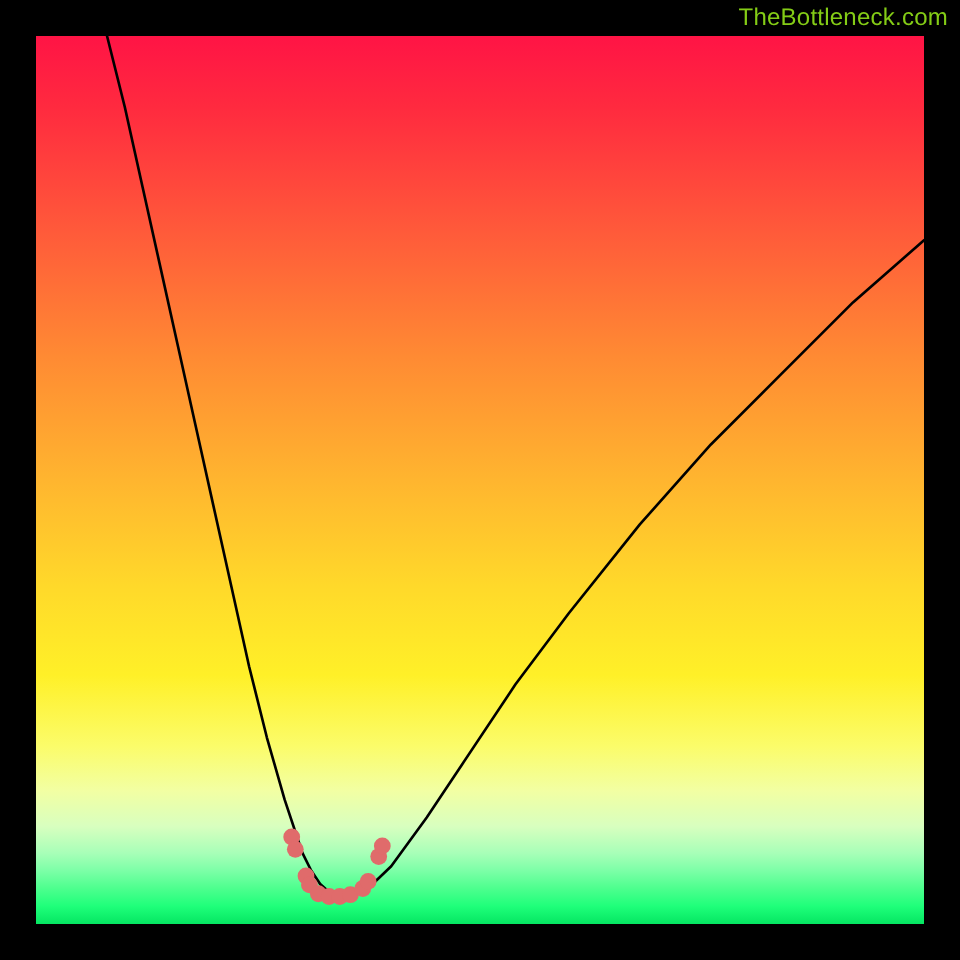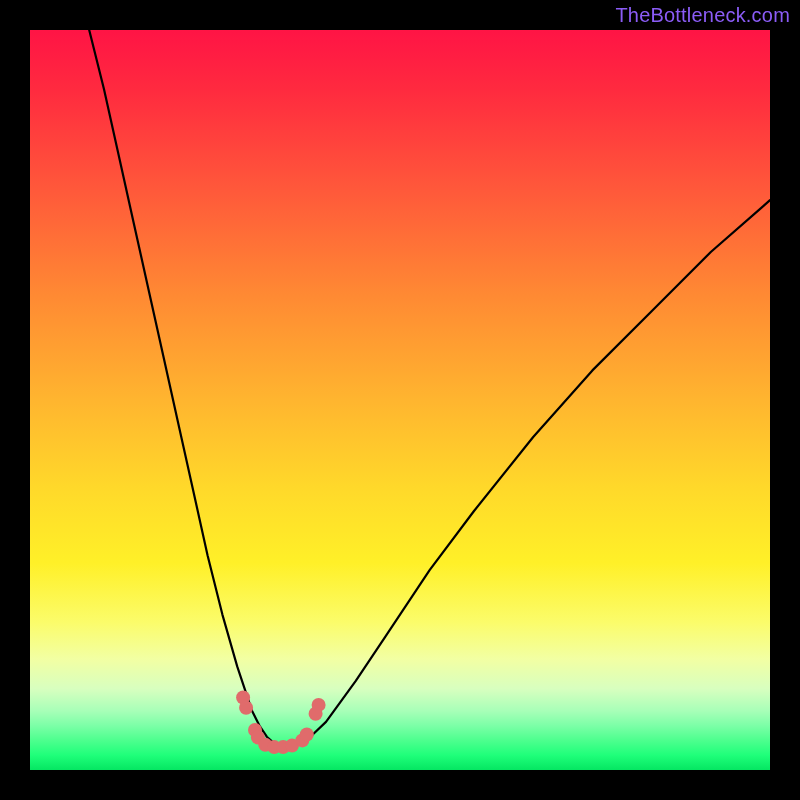--- a/index.html
+++ b/index.html
@@ -8,21 +8,21 @@
     width: 800px;
     height: 800px;
     background: #000;
     font-family: Arial, Helvetica, sans-serif;
     overflow: hidden;
   }
   .watermark {
     position: absolute;
     top: 4px;
     right: 10px;
-    color: #8b5cf6;
+    color: #84cc16;
     font-size: 20px;
     font-weight: 500;
     z-index: 20;
     letter-spacing: 0.2px;
   }
   .plot-area {
     position: absolute;
     left: 30px;
     top: 30px;
     width: 740px;

